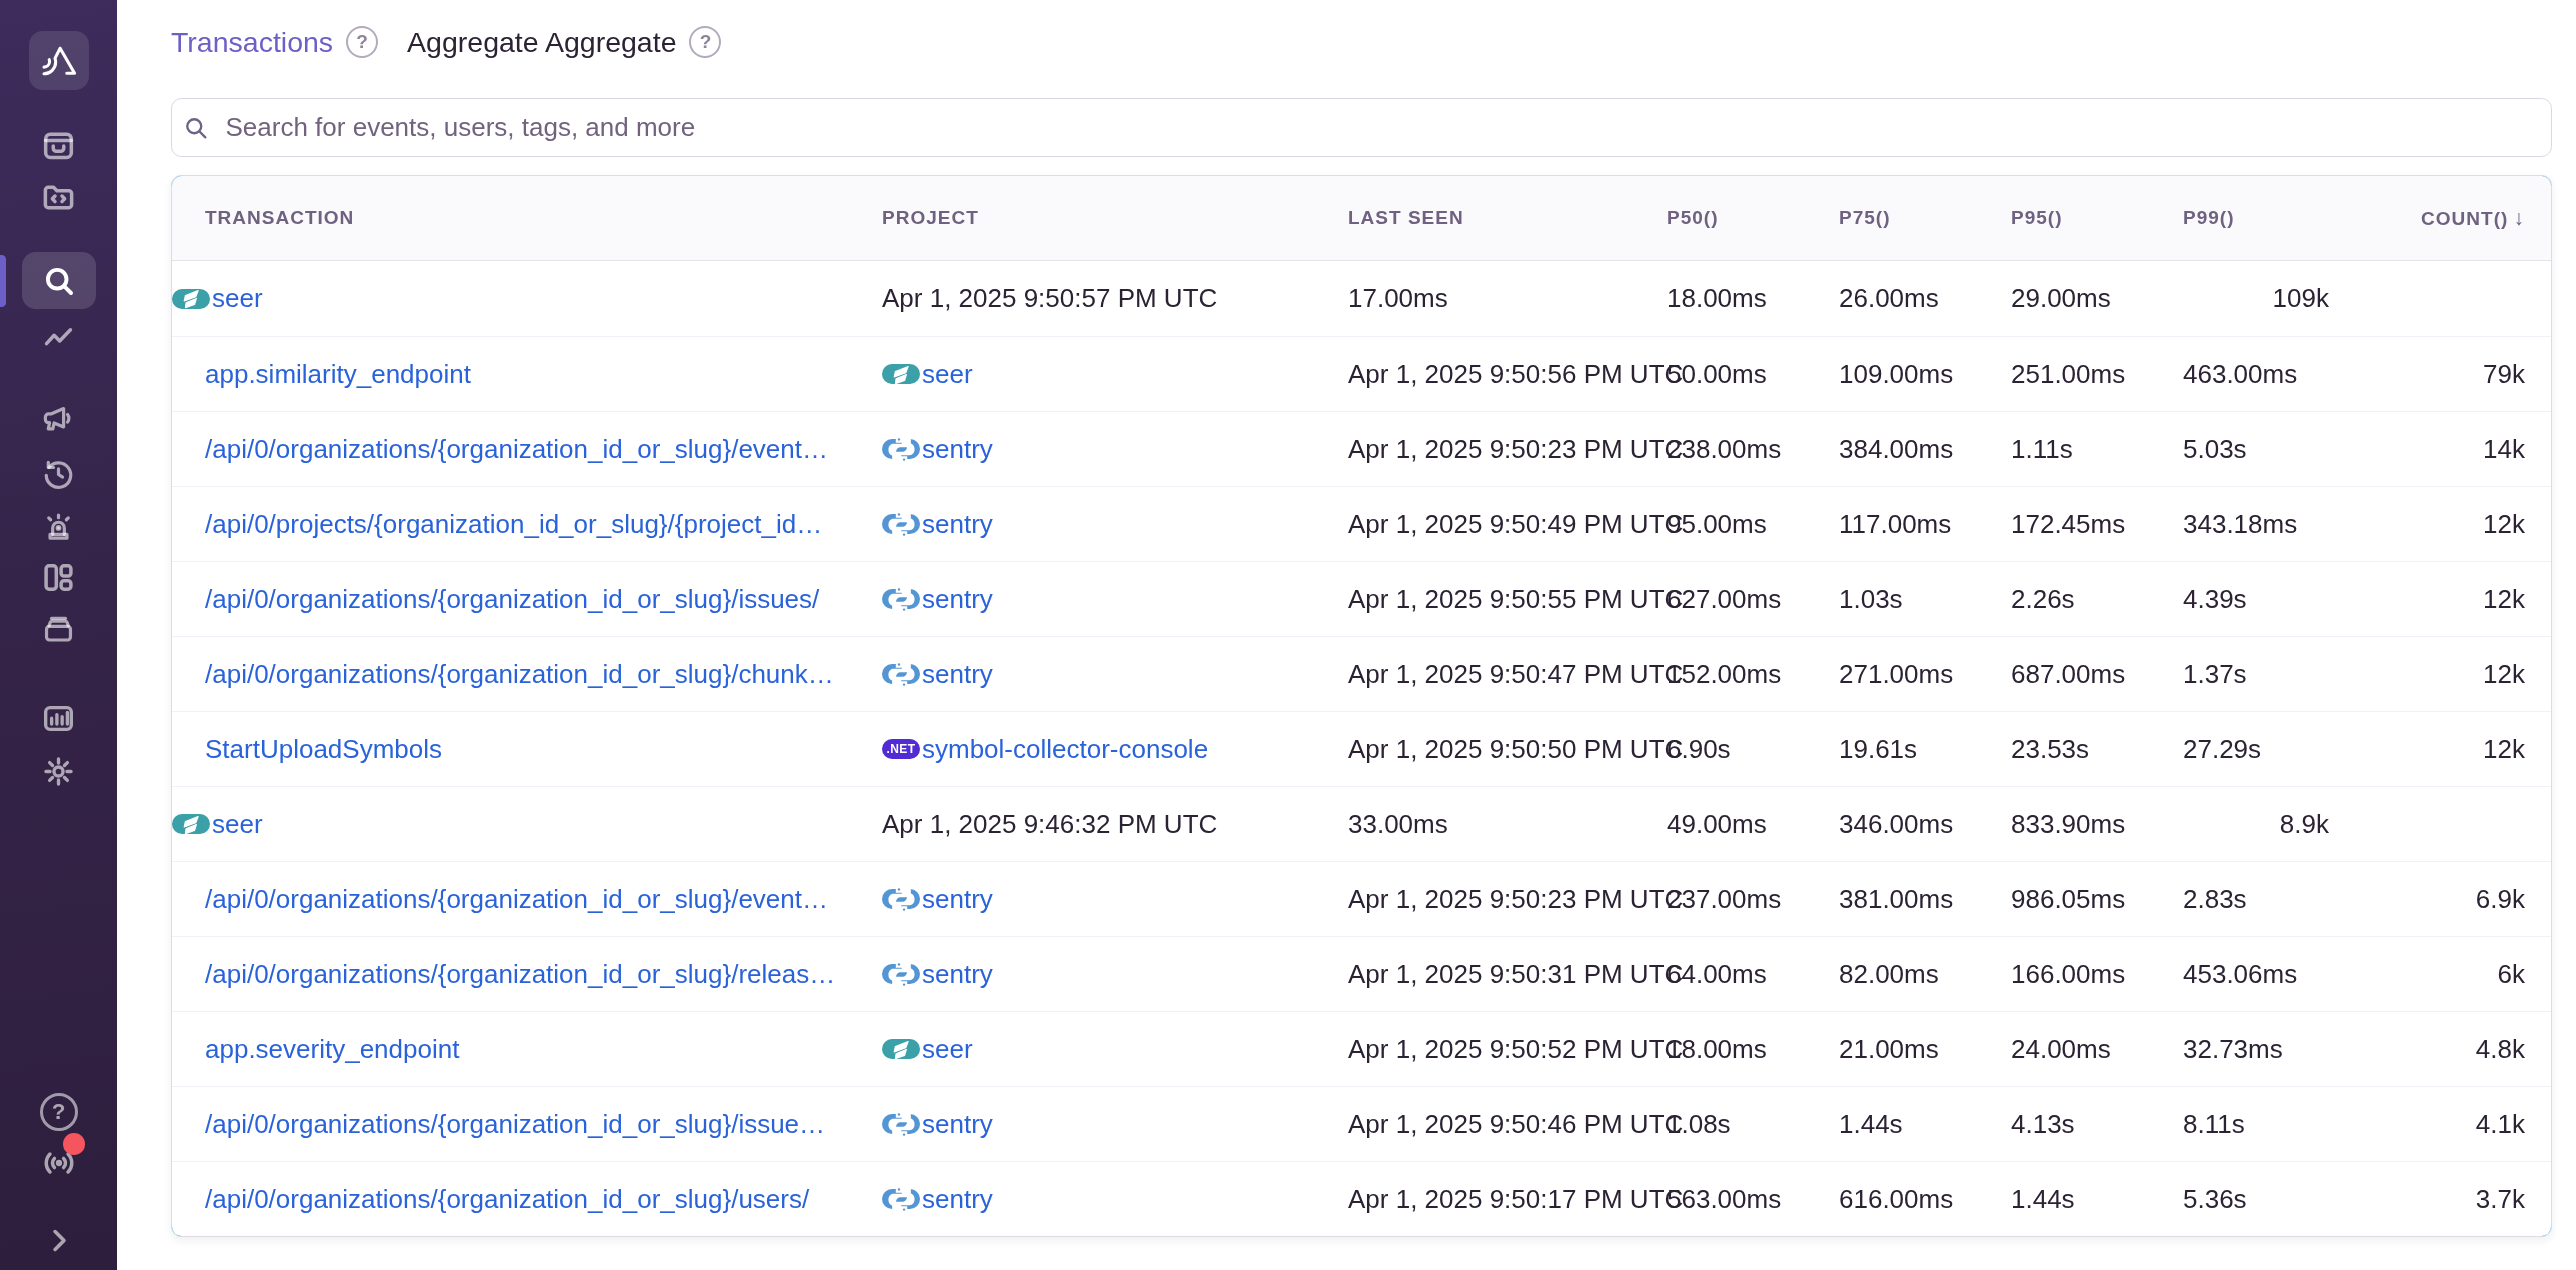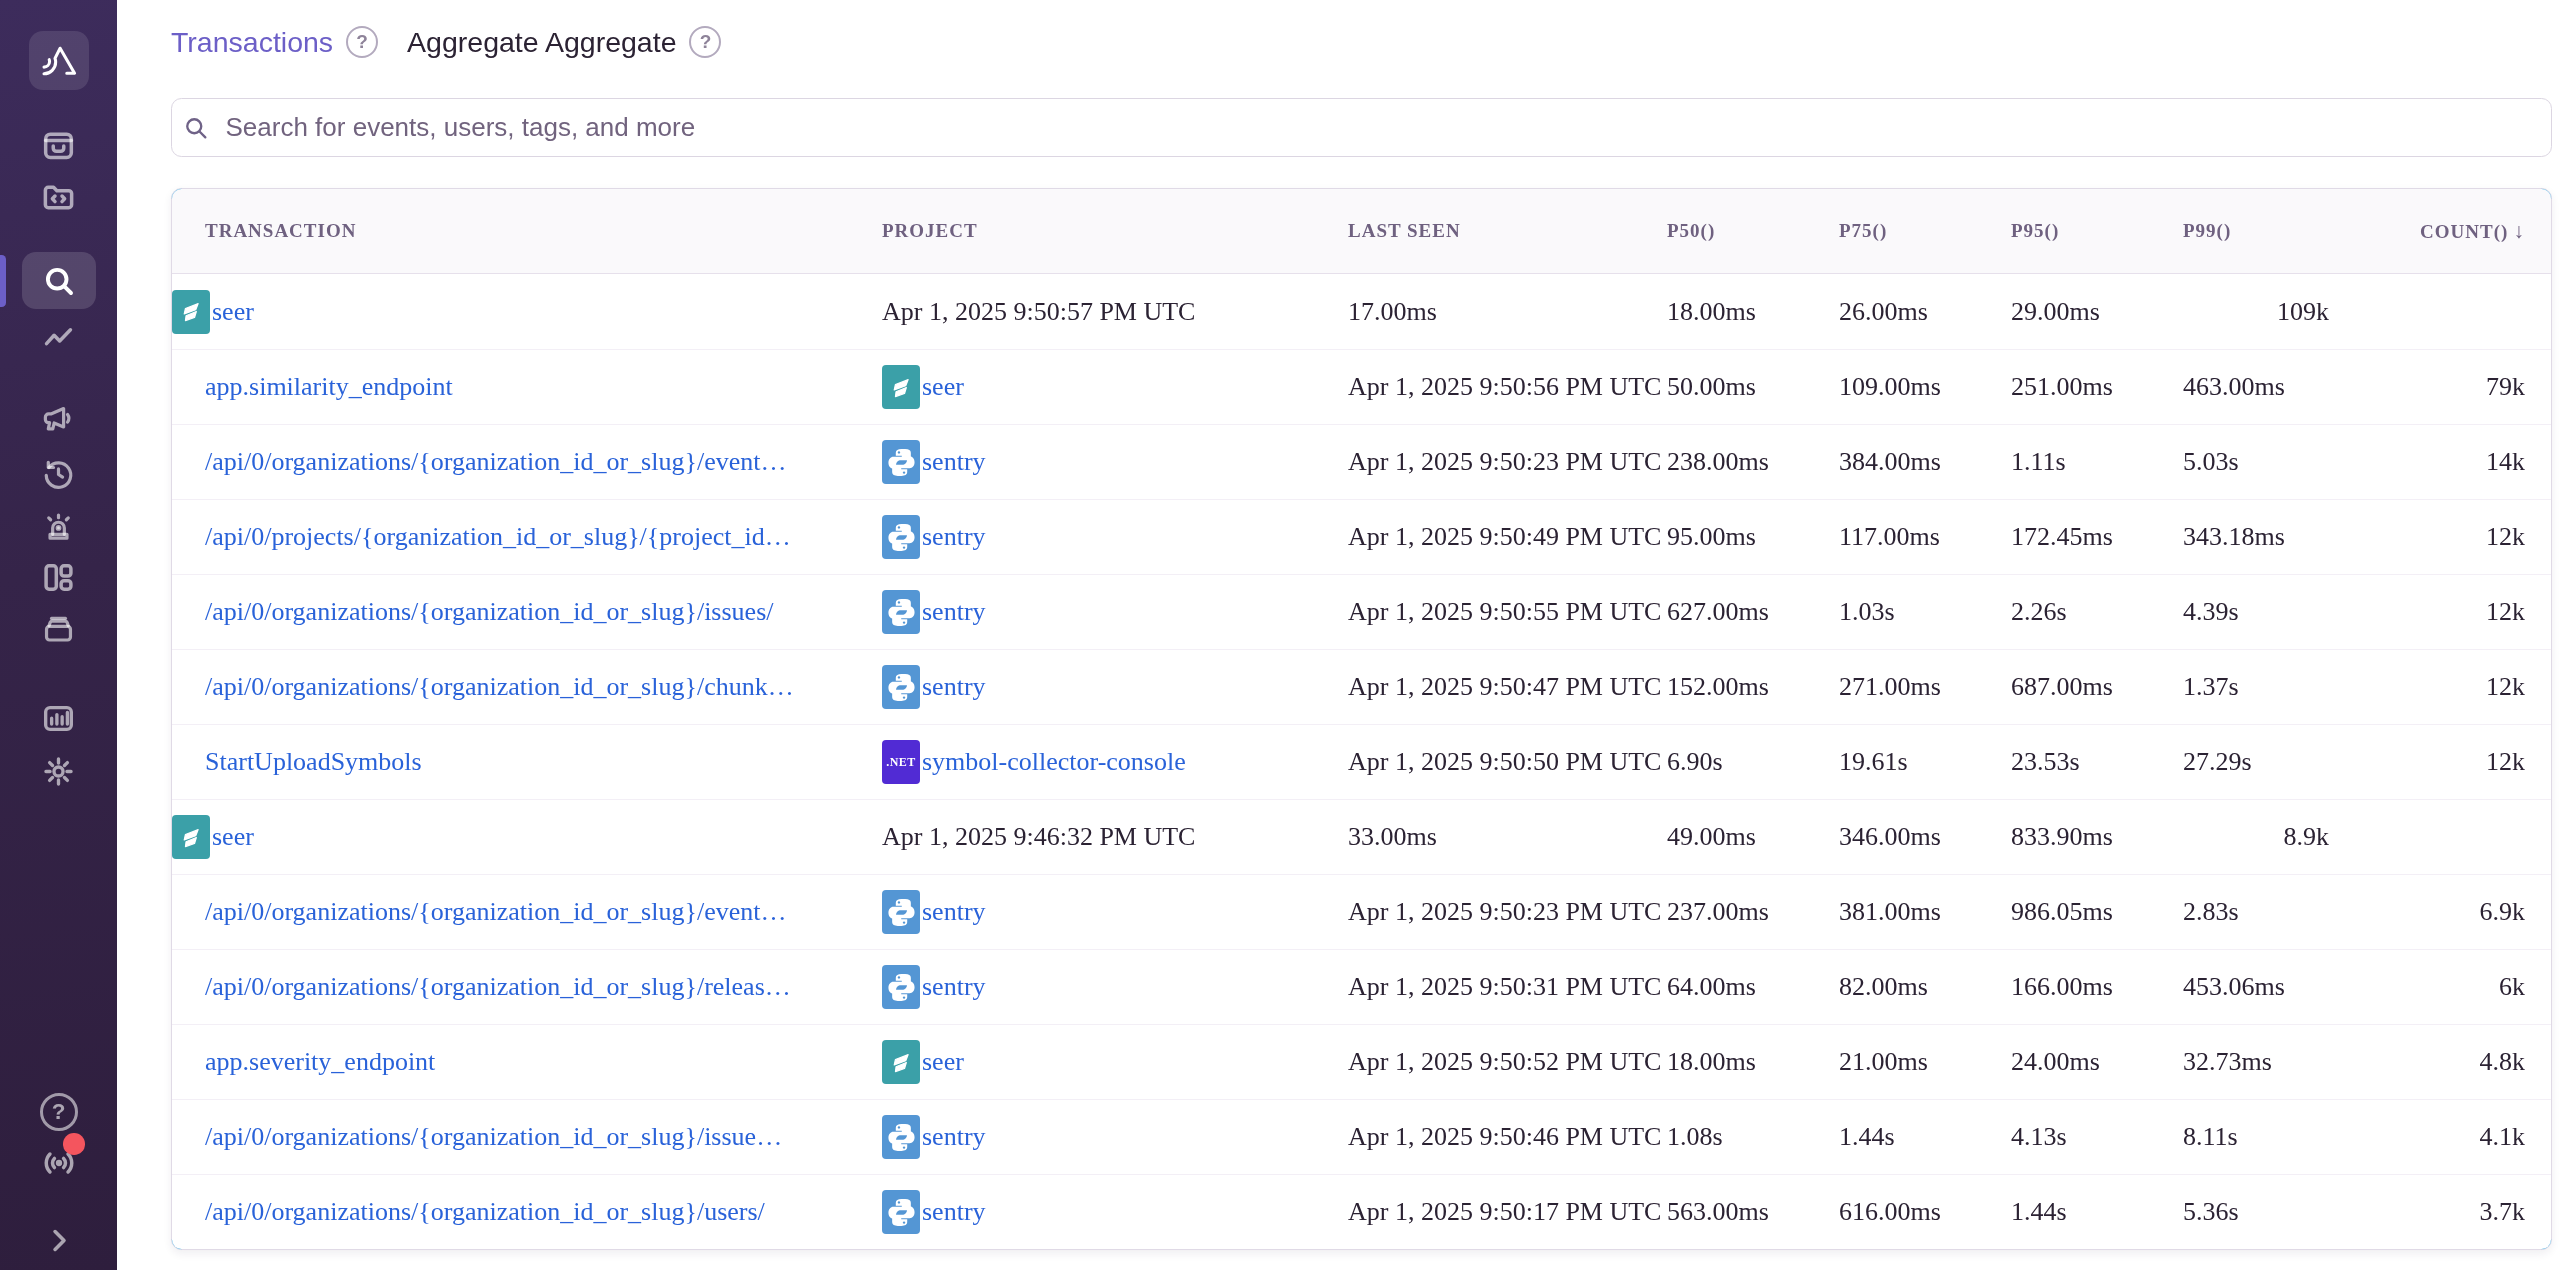--- a/index.html
+++ b/index.html
@@ -37,37 +37,37 @@
     font-size:19px; font-weight:700; display:inline-flex; align-items:center; justify-content:center; cursor:pointer; }
 
   .search-bar { margin-top:36px; width:2381px; height:59px; border:1.7px solid #DCD6E2; border-radius:10.4px;
     background:#fff; display:flex; align-items:center; padding:0 10px; gap:15.5px; }
   .search-bar svg { color:#6F6287; flex:none; }
   .search-input { border:none; outline:none; flex:1; font-size:26px; color:#2B2233;
     font-family:"Liberation Sans",sans-serif; background:transparent; }
   .search-input::placeholder { color:#71637E; }
 
   
-  .table { margin-top:31px; width:2381px; border:1.7px solid #E0DAE6; border-radius:10.4px; overflow:hidden;
-    background:#0ea5e9; box-shadow:0 3.5px 8.6px rgba(45,30,65,0.07);font-family:Liberation Serif, serif; }
+  .table { margin-top:18px; width:2381px; border:1.7px solid #E0DAE6; border-radius:10.4px; overflow:hidden;
+    background:#0ea5e9; box-shadow:0 3.5px 8.6px rgba(45,30,65,0.07); }
   .tgrid { display:grid; grid-template-columns:710px 466px 319px 172px 172px 172px 172px auto; align-items:center; }
   .thead { height:85px; background:#FAF9FB; border-bottom:1.7px solid #E6E0EB; }
   .th { font-size:19px; font-weight:700; letter-spacing:1px; color:#6F6180; cursor:pointer; white-space:nowrap; }
   .th.c1 { padding-left:33px; }
   .num { text-align:left; }
   .th.c8, .td.c8 { text-align:right; padding-right:26px; }
   .sort-arrow { font-size:21px; font-weight:400; margin-left:5.2px; color:#6F6180; }
 
   .row { height:75px; border-top:1.7px solid #F3EFF6; background:#fff; }
   .row:first-child { border-top:none; }
   .td { font-size:26px; color:#2B2233; white-space:nowrap; }
   .td.c1 { padding-left:33px; overflow:hidden; text-overflow:ellipsis; }
   a.tx-link, a.proj-link { color:#2962D9; text-decoration:none; cursor:pointer; }
   .proj-cell { display:flex; align-items:center; gap:2px; overflow:hidden; }
-  .proj-icon { width:38px; height:44px; border-radius:4px; flex:none; display:flex; align-items:center; justify-content:center; }
+  .proj-icon { width:38px; height:20px; border-radius:16px; flex:none; display:flex; align-items:center; justify-content:center; }
   .pi-seer { background:#3BA0A8; }
   .pi-python { background:#5496D4; }
   .pi-dotnet { background:#512BD4; color:#fff; font-size:12px; font-weight:700; letter-spacing:0.4px; }
 </style>
 </head>
 <body>
 
 <nav class="sidebar">
   <div class="active-bar"></div>
 

